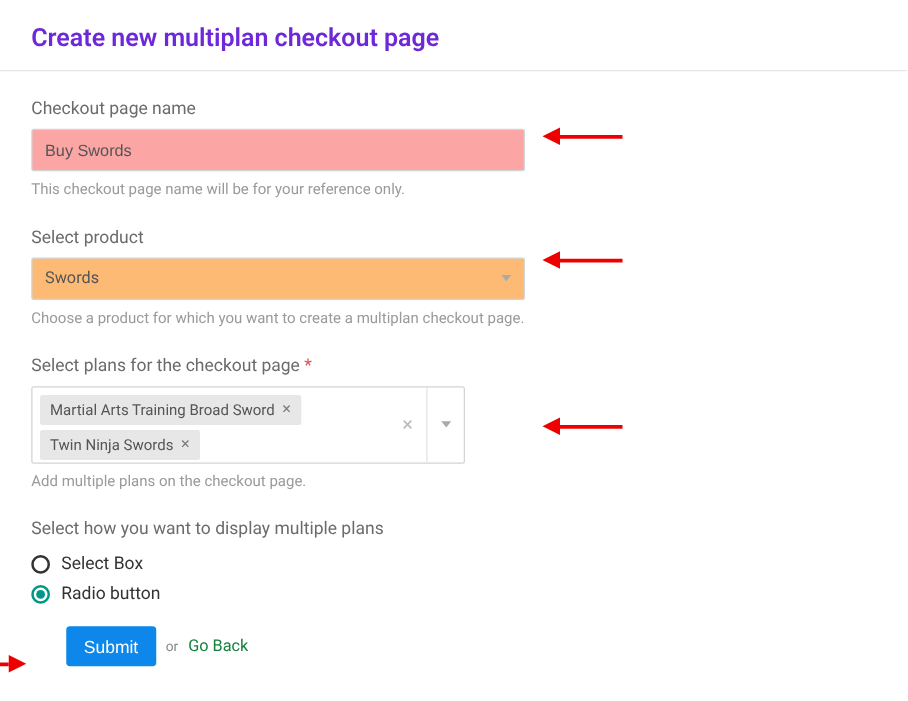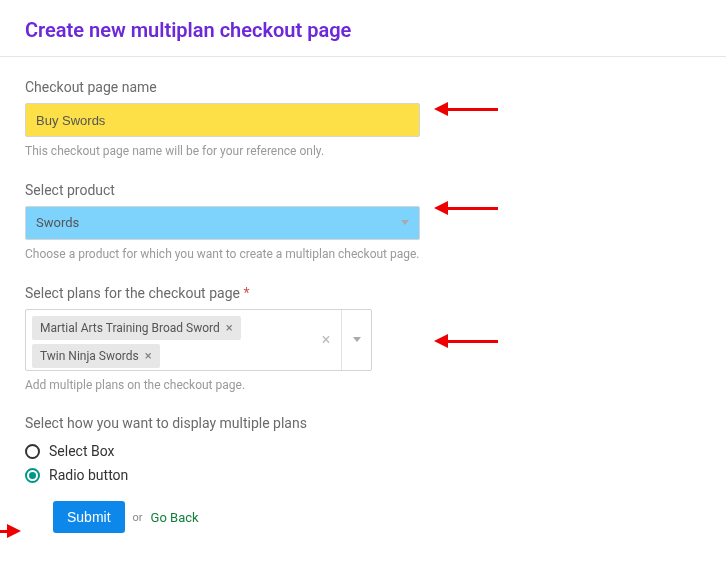--- a/index.html
+++ b/index.html
@@ -38,35 +38,35 @@
   }
   .req { color: #d9534f; }
   .text-input {
     width: 395px;
     height: 34px;
     border: 1px solid #d4d4d4;
     border-radius: 2px;
     padding: 0 10px;
     font-size: 13px;
     color: #555;
-    background: #fde047;
+    background: #fca5a5;
     outline: none;
   }
   .select-wrap {
     width: 395px;
     height: 34px;
     border: 1px solid #d4d4d4;
     border-radius: 2px;
     display: flex;
     align-items: center;
     justify-content: space-between;
     padding: 0 10px;
     font-size: 13px;
     color: #555;
-    background: #7dd3fc;
+    background: #fdba74;
     cursor: pointer;
   }
   .caret {
     width: 0; height: 0;
     border-left: 4px solid transparent;
     border-right: 4px solid transparent;
     border-top: 5px solid #aaa;
   }
   .multiselect {
     width: 347px;

